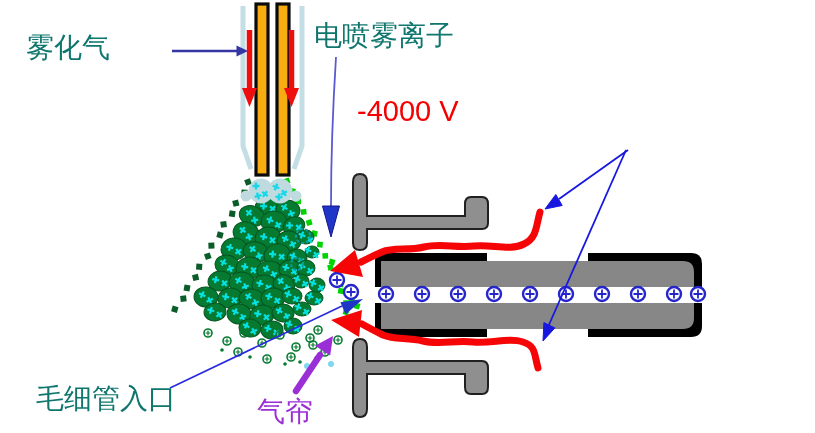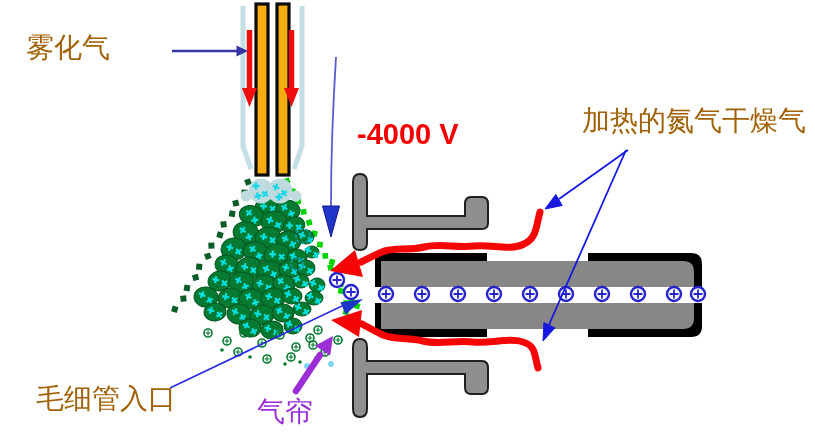--- a/index.html
+++ b/index.html
@@ -1,21 +1,21 @@
 <!DOCTYPE html>
 <html><head>
 <meta charset="utf-8">
 <style>
   html,body{margin:0;padding:0;background:#fff;}
   #stage{position:relative;width:815px;height:433px;background:#fff;overflow:hidden;
          font-family:"Liberation Serif",serif;}
   #art{position:absolute;left:0;top:0;}
-  .lbl{position:absolute;color:#a16207;font-size:28px;line-height:1.05;white-space:nowrap;
+  .lbl{position:absolute;color:#0f766e;font-size:28px;line-height:1.05;white-space:nowrap;
        font-family:"Liberation Serif",serif;}
-  .lbl.volt{color:#F50000;font-family:"Liberation Sans",sans-serif;font-weight:bold;font-size:29px;margin-top:23px;}
+  .lbl.volt{color:#F50000;font-family:"Liberation Sans",sans-serif;font-weight:normal;font-size:29px;}
   .lbl.purple{color:#9B2FD6;}
 </style>
 </head>
 <body>
 
 <div id="stage">
 
 <svg id="art" width="815" height="433" viewBox="0 0 815 433" xmlns="http://www.w3.org/2000/svg">
 
   <g>
@@ -391,17 +391,17 @@
     <line x1="170" y1="388" x2="342" y2="306" stroke="#2A2AE0" stroke-width="1.6"></line>
     <polygon points="363,299 340.4,302.2 345.6,314.5" fill="#1F35C7"></polygon>
   </g>
   <g>
     <line x1="296" y1="391" x2="320" y2="355" stroke="#9B2FD6" stroke-width="6.5" stroke-linecap="round"></line>
     <polygon points="333,336 330.2,355.6 315,345.8" fill="#9B2FD6"></polygon>
   </g>
 </svg>
 
 <div class="lbl" style="left:26px;top:33px;">雾化气</div>
+<div class="lbl" style="left:314px;top:21px;">电喷雾离子</div>
 <div class="lbl volt" style="left:357px;top:96px;">-4000 V</div>
-<div class="lbl" style="left:582px;top:106px;">加热的氮气干燥气</div>
 <div class="lbl" style="left:20px;top:384px;margin-left:16px;">毛细管入口</div>
 <div class="lbl purple" style="left:257px;top:397px;">气帘</div>
 </div>
 
 </body></html>

